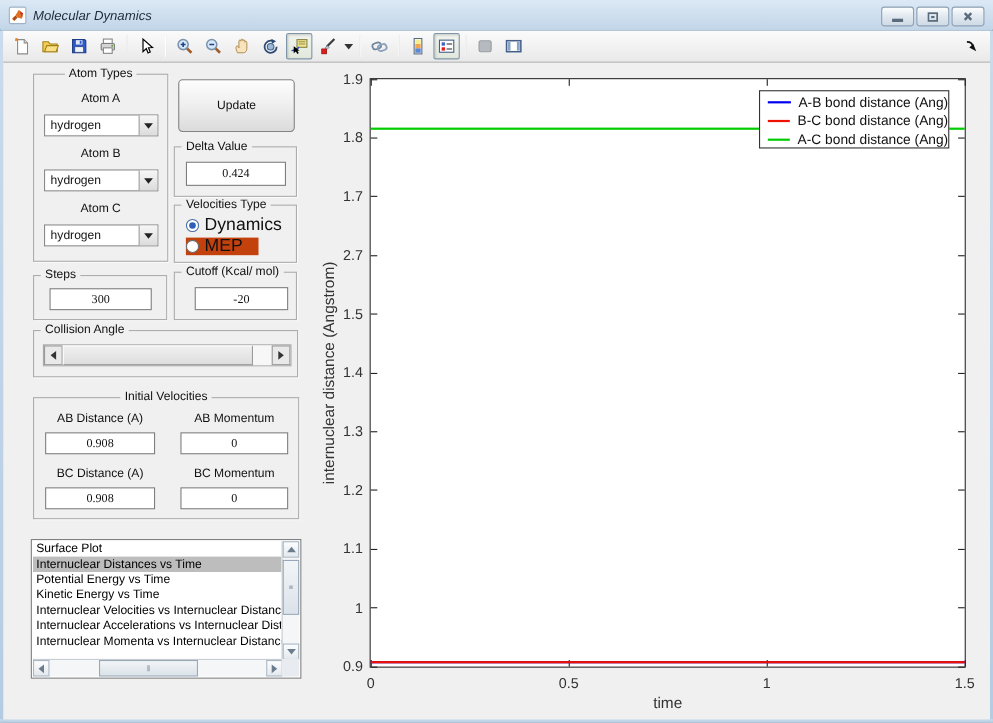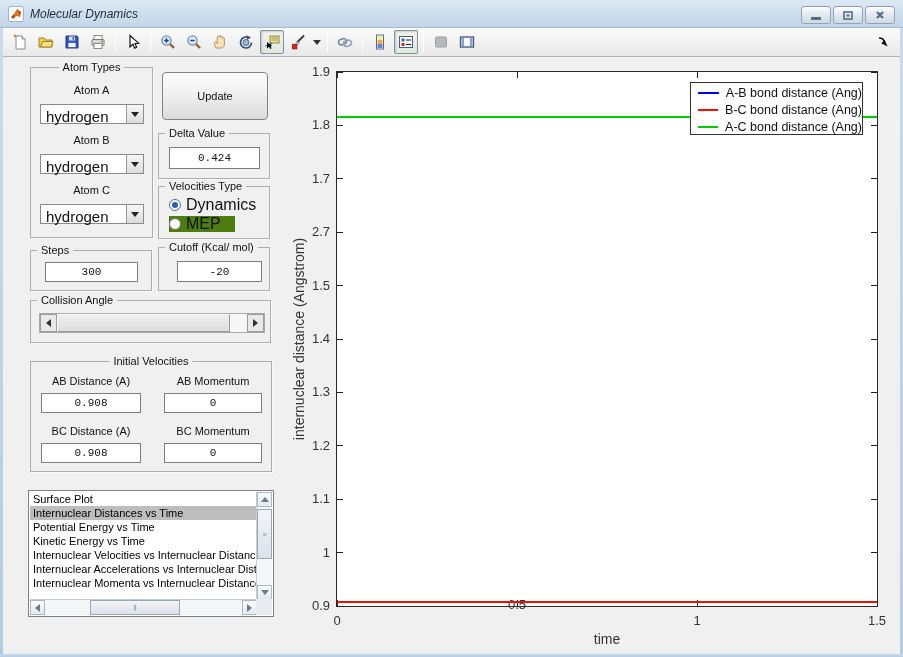--- a/index.html
+++ b/index.html
@@ -34,34 +34,34 @@
   .tb-caret{width:0;height:0;border-left:4px solid transparent;border-right:4px solid transparent;
             border-top:5px solid #333;margin:0 2px;}
   .tb-spacer{flex:1;}
   
   .panel{position:absolute;border:1px solid #adadad;box-shadow:1px 1px 0 #fafafa;}
   .panel-label{position:absolute;top:-7px;background:#f0f0f0;padding:0 4px;font-size:11px;color:#111;white-space:nowrap;}
   .panel-label.center{left:50%;transform:translateX(-50%);}
   .panel-label.left{left:6px;}
   .ctl-label{position:absolute;font-size:11px;color:#111;white-space:nowrap;text-align:center;}
   .field{position:absolute;border:1px solid #7e7e7e;background:#fff;font-size:11px;color:#111;
-         text-align:center;font-family:Liberation Mono, monospace;padding:8px;margin:0;}
+         text-align:center;font-family:Liberation Serif, serif;padding:8px;margin:0;}
   .combo{position:absolute;height:20px;border:1px solid #8a8a8a;background:#fff;display:flex;}
-  .combo-text{flex:1;font-size:15px;color:#111;padding:3px 0 4px 5px;}
+  .combo-text{flex:1;font-size:11px;color:#111;padding:3px 0 4px 5px;}
   .combo-btn{width:17px;border-left:1px solid #9a9a9a;background:linear-gradient(#f6f6f6,#dcdcdc);
              display:flex;align-items:center;justify-content:center;}
   .combo-arrow{width:0;height:0;border-left:4px solid transparent;border-right:4px solid transparent;border-top:5px solid #222;}
   .btn{position:absolute;border:1px solid #828282;border-radius:4px;
        background:linear-gradient(#fdfdfd,#efefef 48%,#dbdbdb);font-size:11px;color:#111;
        display:flex;align-items:center;justify-content:center;}
   .radio-row{position:absolute;height:16px;display:flex;align-items:center;font-size:16px;color:#111;}
   .radio-dot{width:12px;height:12px;border-radius:50%;border:1px solid #6f6f6f;background:#fff;margin-right:5px;position:relative;}
   .radio-row.checked .radio-dot{border-color:#4a6fa5;}
   .radio-row.checked .radio-dot::after{content:"";position:absolute;left:2px;top:2px;width:6px;height:6px;border-radius:50%;background:#2d5fb8;}
-  .radio-row.striped{background:#4d7c0f;padding-right:14px;}
+  .radio-row.striped{background:#c2410c;padding-right:14px;}
   
   .slider{position:absolute;height:20px;background:#f2f2f2;border:1px solid #a9a9a9;}
   .sl-btn{position:absolute;top:0;width:17px;height:18px;background:#e9e9e9;
           border:1px solid #9b9b9b;display:flex;align-items:center;justify-content:center;}
   .sl-thumb{position:absolute;top:0;height:18px;background:linear-gradient(#efefef,#dedede);
             border:1px solid #9b9b9b;border-top-color:#fcfcfc;border-left-color:#fcfcfc;}
   .sl-track{position:absolute;top:0;height:18px;background:#f7f7f7;}
   .tri-l{width:0;height:0;border-top:4px solid transparent;border-bottom:4px solid transparent;border-right:5px solid #333;}
   .tri-r{width:0;height:0;border-top:4px solid transparent;border-bottom:4px solid transparent;border-left:5px solid #333;}
   .tri-u{width:0;height:0;border-left:4px solid transparent;border-right:4px solid transparent;border-bottom:5px solid #6b7c8d;}
@@ -421,21 +421,21 @@
       <div class="tick-label" style="left: -48px; top: 420.2px; width: 42px; text-align: right;">1.1</div>
       <div class="tick-label" style="left: -48px; top: 366.8px; width: 42px; text-align: right;">1.2</div>
       <div class="tick-label" style="left: -48px; top: 313.4px; width: 42px; text-align: right;">1.3</div>
       <div class="tick-label" style="left: -48px; top: 260px; width: 42px; text-align: right;">1.4</div>
       <div class="tick-label" style="left: -48px; top: 206.6px; width: 42px; text-align: right;">1.5</div>
       <div class="tick-label" style="left: -48px; top: 153.2px; width: 42px; text-align: right;">2.7</div>
       <div class="tick-label" style="left: -48px; top: 99.8px; width: 42px; text-align: right;">1.7</div>
       <div class="tick-label" style="left: -48px; top: 46.4px; width: 42px; text-align: right;">1.8</div>
       <div class="tick-label" style="left: -48px; top: -7px; width: 42px; text-align: right;">1.9</div>
       <div class="tick-label" style="left: -20px; top: 542px; width: 42px; text-align: center;">0</div>
-      <div class="tick-label" style="left: 160px; top: 526px; width: 42px; text-align: center;">0.5</div>
+      <div class="tick-label" style="left: 160px; top: 542px; width: 42px; text-align: center;">0.5</div>
       <div class="tick-label" style="left: 340px; top: 542px; width: 42px; text-align: center;">1</div>
       <div class="tick-label" style="left: 520px; top: 542px; width: 42px; text-align: center;">1.5</div>
     </div>
 
   <div class="frame left"></div>
   <div class="frame right"></div>
   <div class="frame bottom"></div>
 </div>
 
 </body></html>

